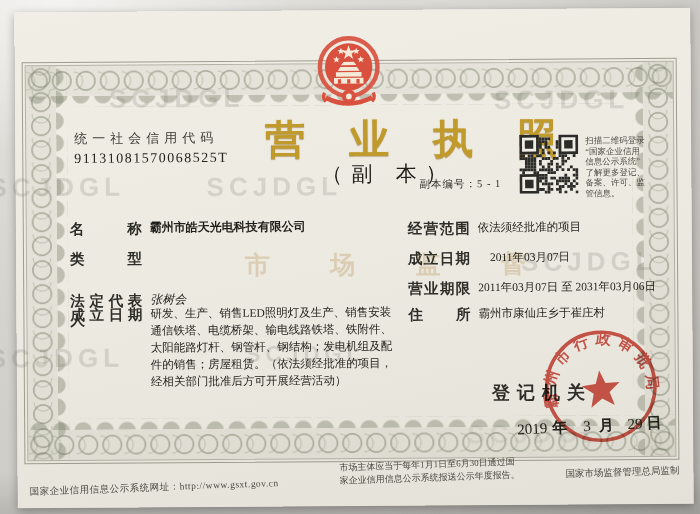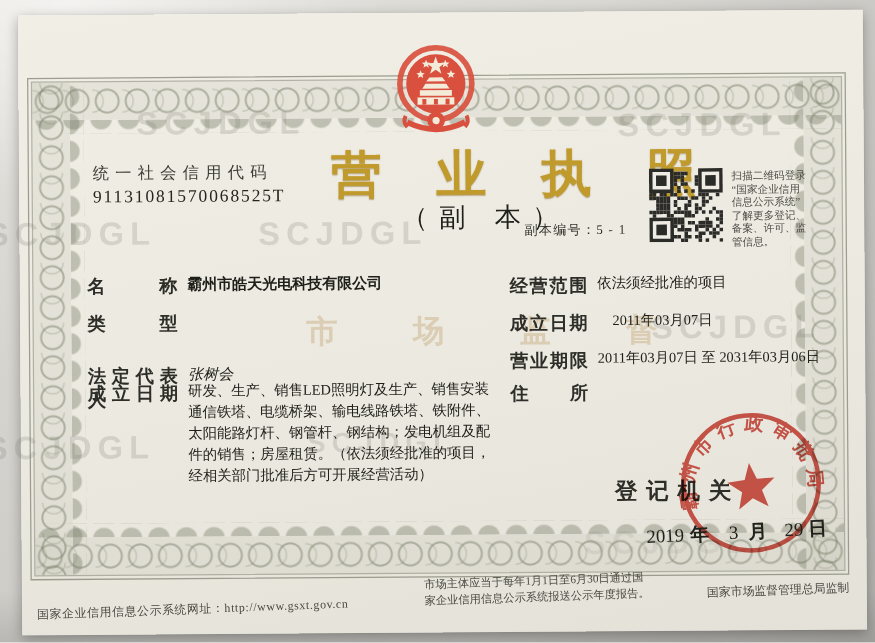--- a/index.html
+++ b/index.html
@@ -331,20 +331,21 @@
   <div class="field" style="left:392px;top:240px;">
     <span class="flabel narrow">成立日期</span>
     <span class="fvalue small" style="margin-left:20px;">2011年03月07日</span>
   </div>
   <div class="field" style="left:392px;top:270px;">
     <span class="flabel narrow">营业期限</span>
     <span class="fvalue small" style="margin-left:8px;white-space:nowrap;">2011年03月07日 至 2031年03月06日</span>
   </div>
   <div class="field" style="left:392px;top:296px;">
     <span class="flabel narrow">住所</span>
+    <span class="fvalue small" style="margin-left:8px;">霸州市康仙庄乡于崔庄村</span>
   </div>
 
   <div class="reg-label">登记机关</div>
 
   <div class="seal">
     <svg width="120" height="120" viewBox="0 0 120 120">
       <g transform="rotate(-6 60 60)">
         <circle cx="60" cy="60" r="54" fill="none" stroke="#cf4437" stroke-width="3.6"></circle>
         <path id="sealArc" d="M 17,80 A 46,46 0 1 1 103,80" fill="none"></path>
         <text font-size="15" fill="#cf4437" font-weight="bold" letter-spacing="6" font-family="'Liberation Serif',serif">

